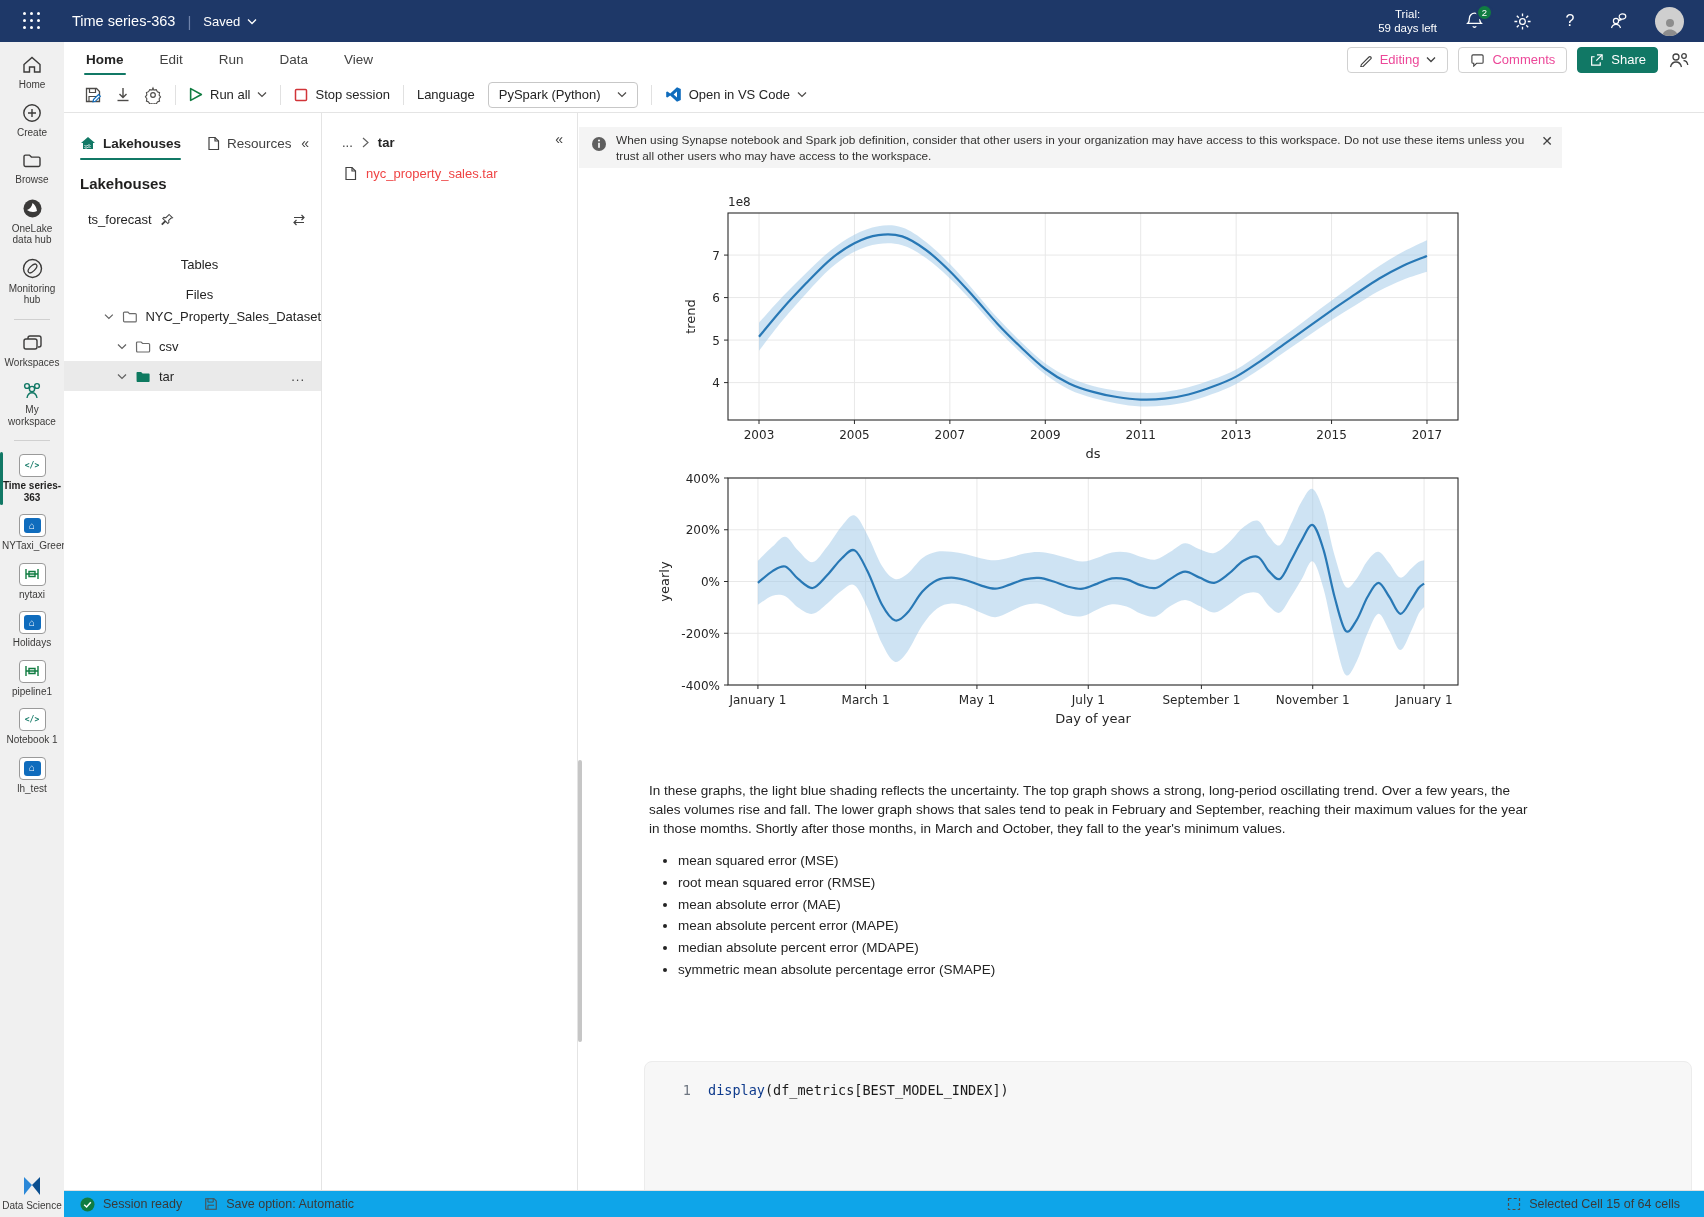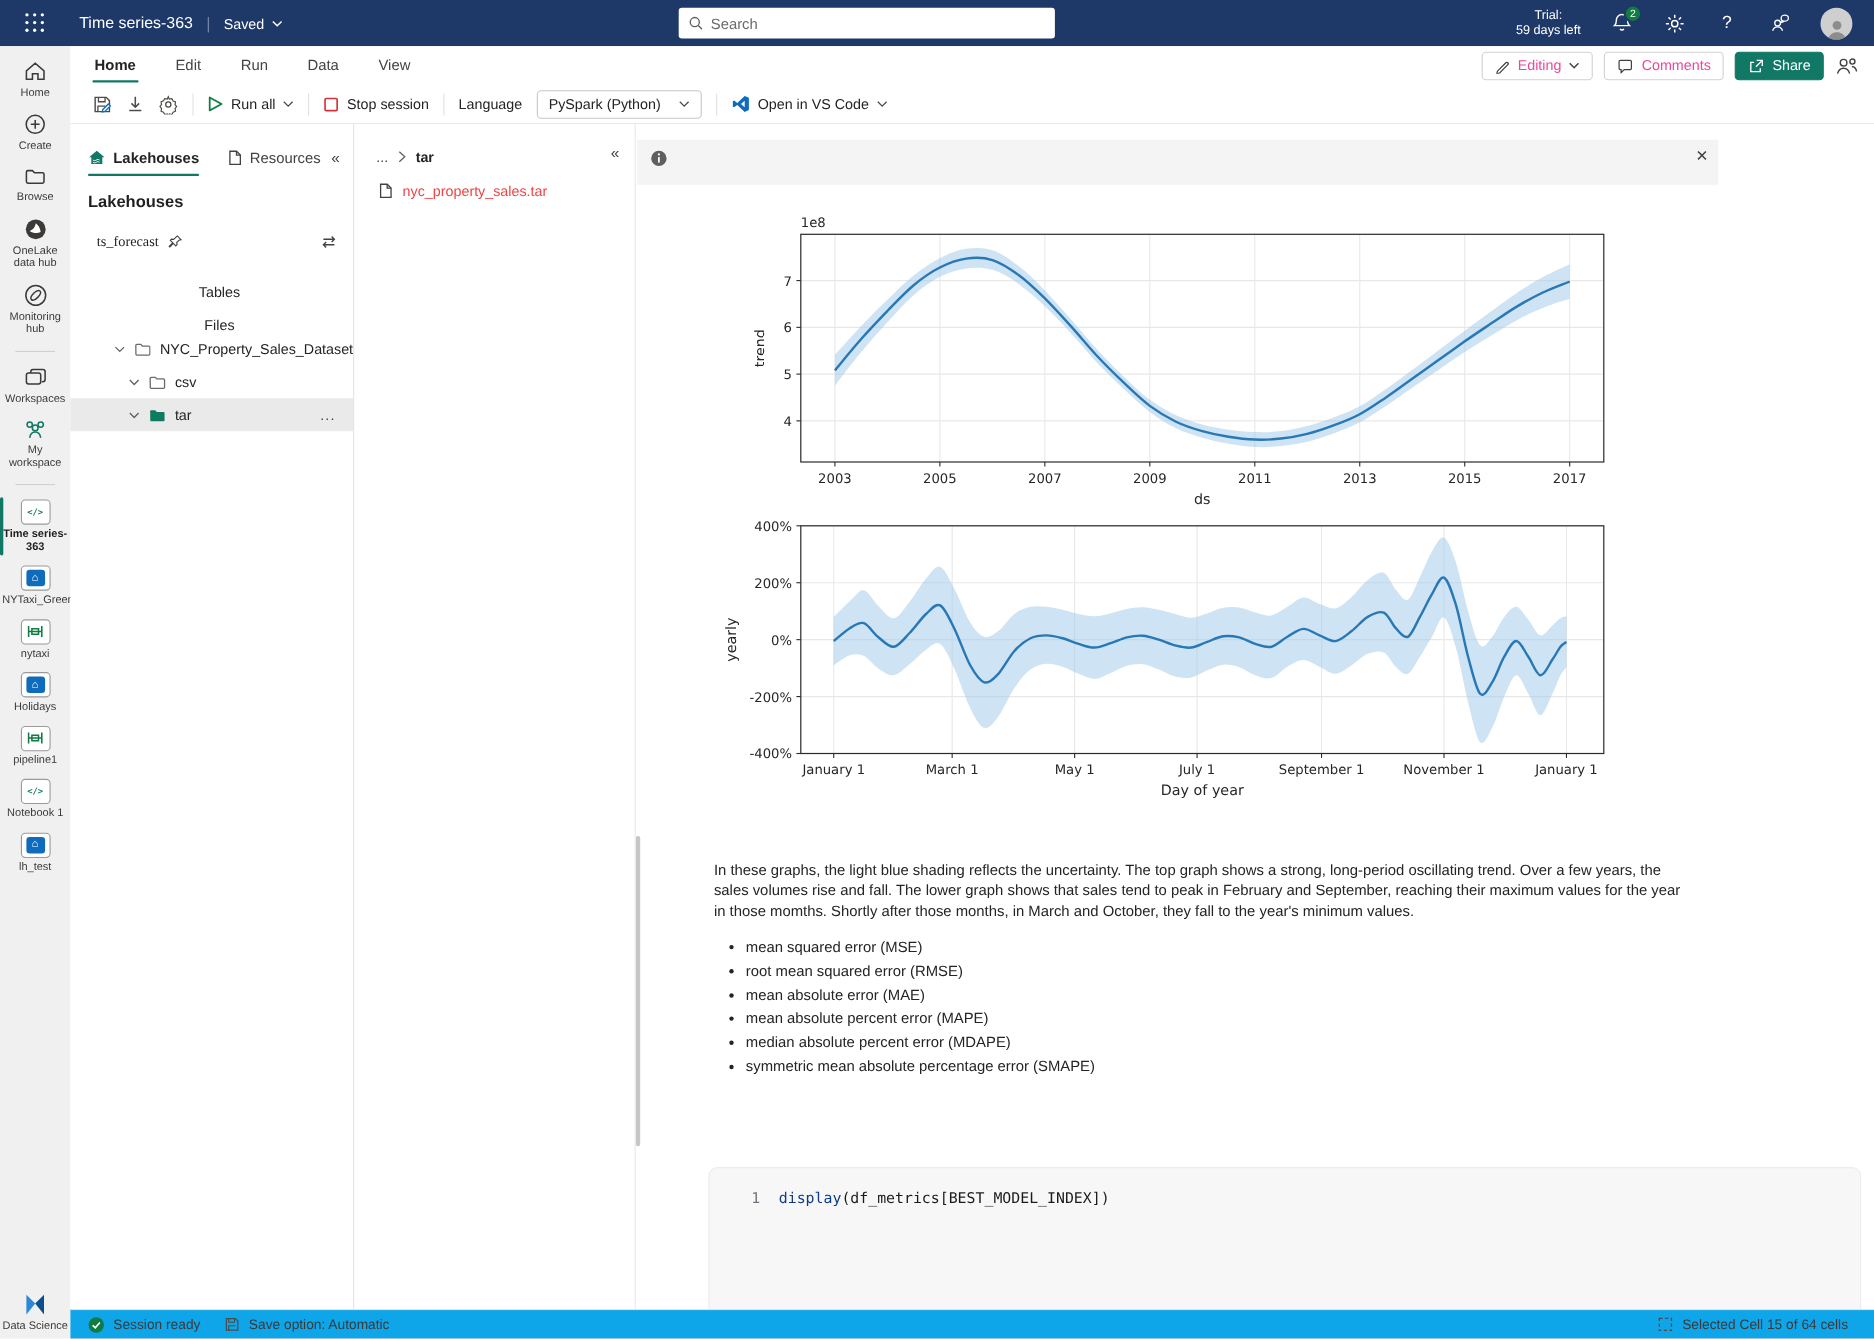--- a/index.html
+++ b/index.html
@@ -77,21 +77,21 @@
   .notebook { flex:1; position:relative; overflow:hidden; background:#fff; }
 
   .ex-tabs { display:flex; align-items:center; gap:26px; padding-left:16px; height:28px; }
   .ex-tab { display:flex; align-items:center; gap:7px; font-size:13.5px; color:#424242;
     height:28px; position:relative; cursor:pointer; }
   .ex-tab.active { font-weight:bold; color:#242424; }
   .ex-tab.active::after { content:""; position:absolute; left:0; right:0; bottom:-3px; height:2.5px;
     background:#117865; border-radius:2px; }
   .collapse-ic { position:absolute; font-size:14px; color:#424242; cursor:pointer; }
   .ex-heading { font-size:15px; font-weight:bold; color:#201f1e; margin:18px 0 0 16px; }
-  .lake-row { display:flex; align-items:center; margin:20px 14px 0 24px; gap:8px;font-family:Liberation Serif, serif; }
+  .lake-row { display:flex; align-items:center; margin:20px 14px 0 24px; gap:8px; }
   .lake-row .name { font-size:13px; color:#242424; }
   .lake-row .spacer { flex:1; }
   .tree { margin-top:14px; }
   .tree-row { height:30px; display:flex; align-items:center; gap:8px; font-size:13px; color:#242424;
     cursor:pointer; position:relative; }
   .tree-row.lv0 { padding-left:14px;flex-direction:column; }
   .tree-row.lv1 { padding-left:40px; }
   .tree-row.lv2 { padding-left:53px; }
   .tree-row.selected { background:#eaeaea; }
   .tree-row .more { margin-left:auto; margin-right:16px; color:#424242; letter-spacing:1px; font-size:13px; }
@@ -149,27 +149,20 @@
         </div>
     </div>
     <span class="tb-title">Time series-363</span>
     <span class="tb-sep">|</span>
     <span class="tb-saved">
       <span>Saved</span>
       <svg class="chev" viewBox="0 0 10 6">
           <polyline points="1,1 5,5 9,1" fill="none" stroke="#fff" stroke-width="1.3"></polyline>
         </svg>
     </span>
-    <div class="searchbox">
-      <svg width="14" height="14" viewBox="0 0 14 14">
-        <circle cx="6" cy="6" r="4.4" fill="none" stroke="#5f5f5f" stroke-width="1.3"></circle>
-        <line x1="9.4" y1="9.4" x2="13" y2="13" stroke="#5f5f5f" stroke-width="1.3"></line>
-      </svg>
-      <input placeholder="Search" style="">
-    </div>
     <div class="tb-right">
       <div class="trial">
         <div>Trial:</div>
         <div>59 days left</div>
       </div>
       <div class="tb-ic">
         <svg width="19" height="20" viewBox="0 0 19 20">
           <path d="M9.5 2.2a5.1 5.1 0 0 0-5.1 5.1c0 3.6-1.6 5-1.6 5h13.4s-1.6-1.4-1.6-5A5.1 5.1 0 0 0 9.5 2.2z" fill="none" stroke="#fff" stroke-width="1.3"></path>
           <path d="M7.8 15.2a1.9 1.9 0 0 0 3.4 0" fill="none" stroke="#fff" stroke-width="1.3"></path>
         </svg>
@@ -508,20 +501,21 @@
       </div>
     </aside>
 
     <main class="notebook">
       <div class="banner">
         <svg width="16" height="16" viewBox="0 0 16 16" style="margin-top:3px; flex:none;">
           <circle cx="8" cy="8" r="7" fill="#5f5f5f"></circle>
           <rect x="7.2" y="6.8" width="1.6" height="5" fill="#fff"></rect>
           <circle cx="8" cy="4.4" r="1" fill="#fff"></circle>
         </svg>
+        <span class="txt">When using Synapse notebook and Spark job definition, consider that other users in your organization may have access to this workspace. Do not use these items unless you trust all other users who may have access to the workspace.</span>
         <span class="close">✕</span>
       </div>
 
       <svg id="chart-trend" width="815" height="278">
           <line x1="104.01307189542881" y1="18" x2="104.01307189542881" y2="225" stroke="#e8e8e8"></line>
           <line x1="199.43790849673485" y1="18" x2="199.43790849673485" y2="225" stroke="#e8e8e8"></line>
           <line x1="294.86274509804093" y1="18" x2="294.86274509804093" y2="225" stroke="#e8e8e8"></line>
           <line x1="390.28758169934696" y1="18" x2="390.28758169934696" y2="225" stroke="#e8e8e8"></line>
           <line x1="485.71241830065304" y1="18" x2="485.71241830065304" y2="225" stroke="#e8e8e8"></line>
           <line x1="581.1372549019591" y1="18" x2="581.1372549019591" y2="225" stroke="#e8e8e8"></line>

